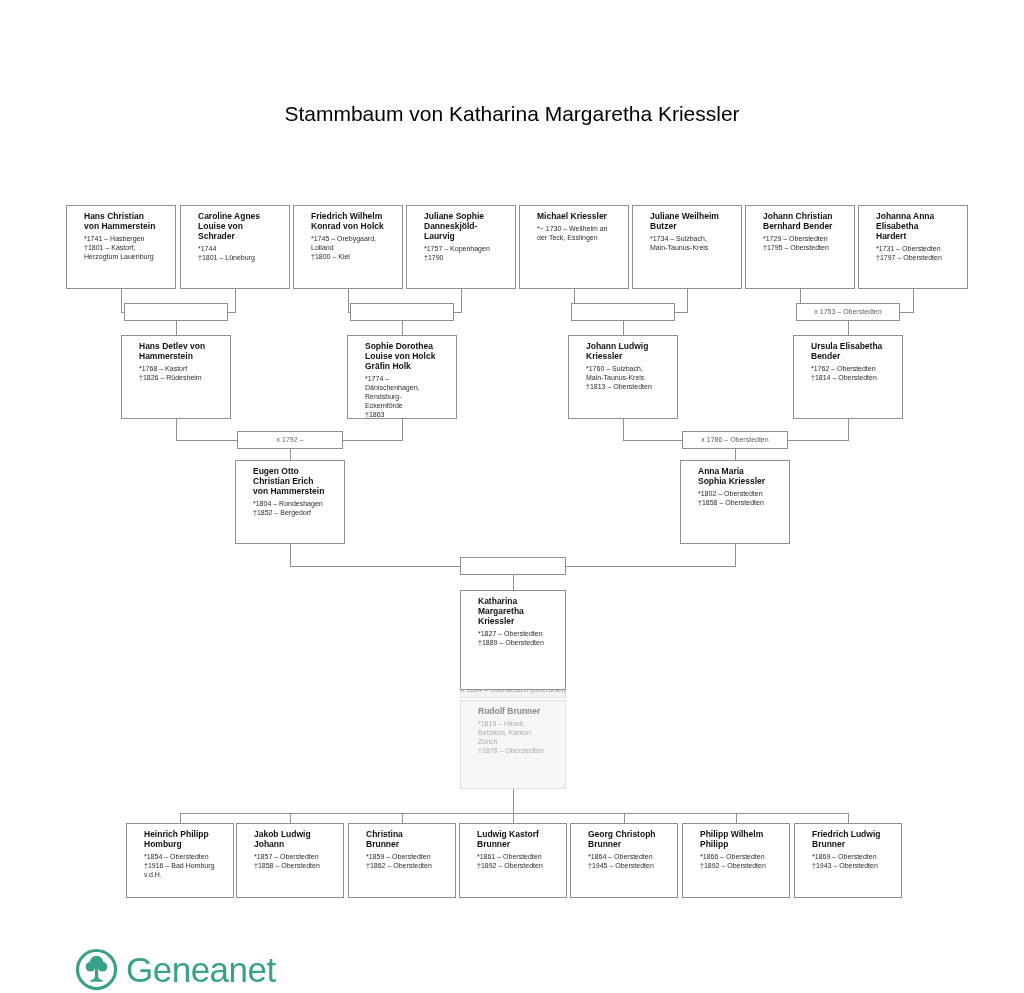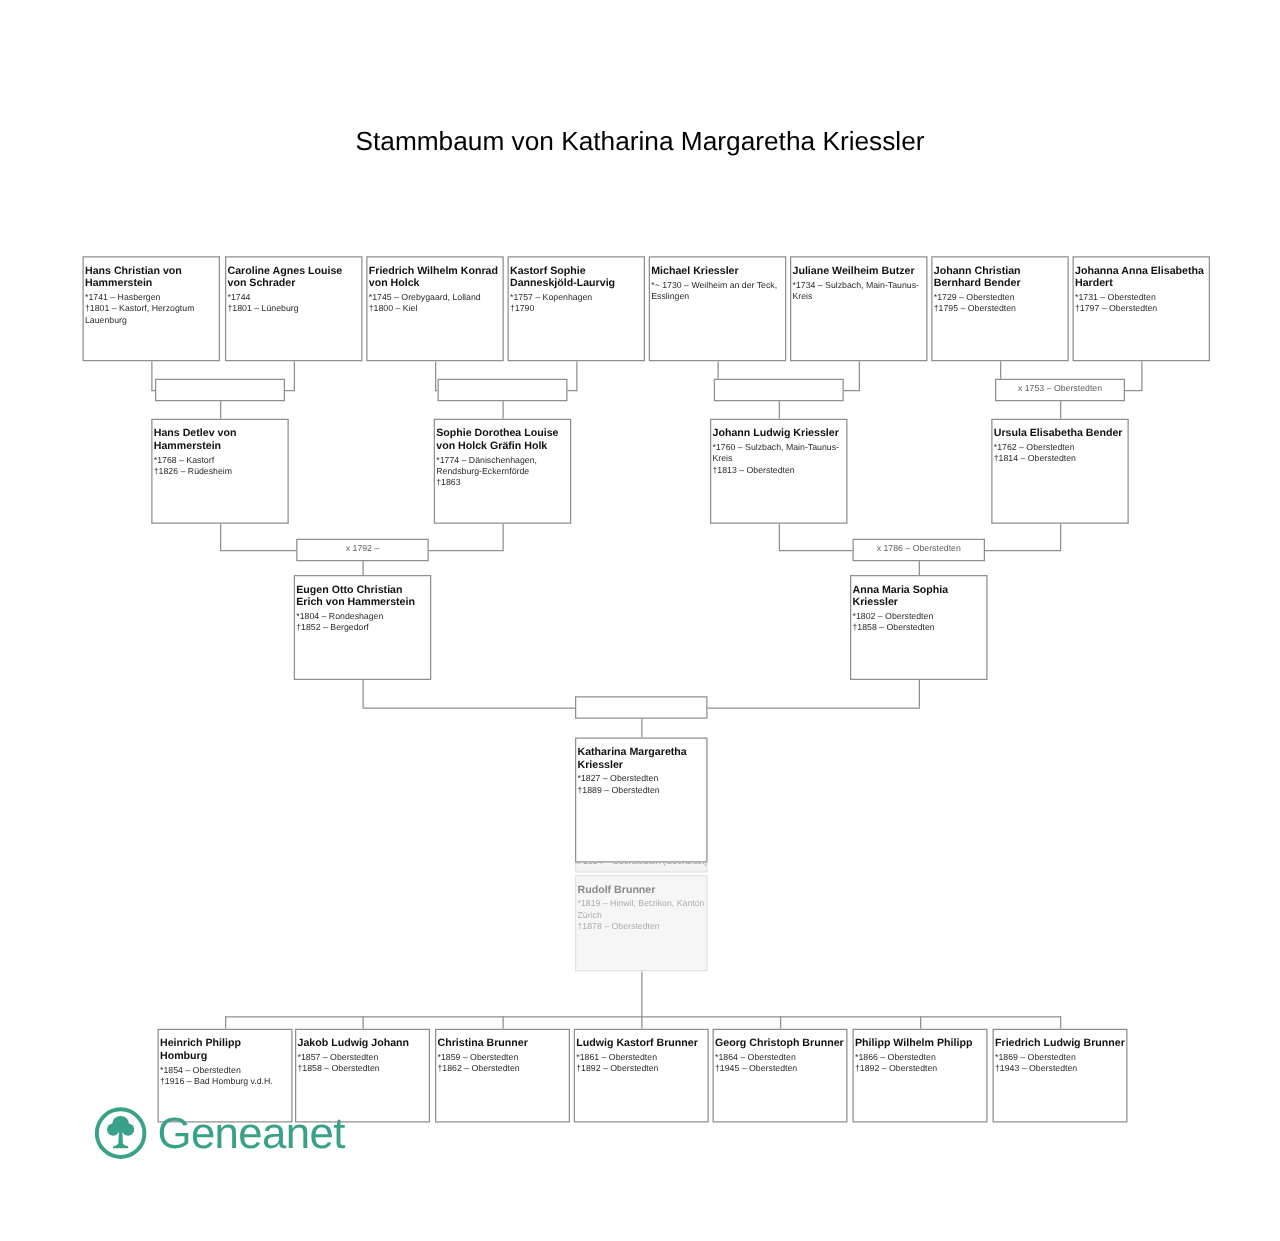--- a/index.html
+++ b/index.html
@@ -6,42 +6,42 @@
   body{
     width:1024px;height:993px;position:relative;background:#ffffff;
     font-family:"Liberation Sans","DejaVu Sans",sans-serif;overflow:hidden;
   }
   .page-title{
     position:absolute;top:102px;left:0;width:1024px;text-align:center;
     font-size:21px;color:#000;letter-spacing:0;
   }
   .person{
     position:absolute;width:110px;height:84px;background:#fff;
-    border:1px solid #8f8f8f;box-sizing:border-box;padding:5px 1px;z-index:3;
+    border:1px solid #8f8f8f;box-sizing:border-box;padding:5px 17px;z-index:3;
   }
   .person .nm{font-size:8.5px;font-weight:bold;color:#111;line-height:1.18;}
   .person .dt{font-size:7px;color:#2b2b2b;line-height:1.3;}
   .person .dt.first{margin-top:3px;}
   .person.sz-k{width:106px;height:100px;}
-  .person.sz-r{width:106px;height:77px;}
+  .person.sz-r{width:106px;height:89px;}
   .person.sz-c{width:108px;height:75px;}
   .person.ghost{background:#f6f6f6;border-color:#e1e1e1;}
   .person.ghost .nm{color:#8a8a8a;}
   .person.ghost .dt{color:#adadad;}
   .mbox{
     position:absolute;height:18px;background:#fff;border:1px solid #8f8f8f;
     box-sizing:border-box;z-index:2;font-size:7px;color:#5f5f5f;
     text-align:center;line-height:16px;white-space:nowrap;overflow:hidden;
   }
   .mbox.gray{background:#f3f3f3;border-color:#e3e3e3;color:#9a9a9a;height:17px;line-height:15px;}
   .hl,.vl{position:absolute;background:#8f8f8f;z-index:1;}
   .hl{height:1px;}
   .vl{width:1px;}
   .logo{
-    position:absolute;left:74px;top:884px;display:flex;align-items:center;gap:7px;z-index:4;
+    position:absolute;left:74px;top:947px;display:flex;align-items:center;gap:7px;z-index:4;
   }
   .logo-text{
     font-size:35px;color:#3AA189;letter-spacing:-0.5px;
   }
 </style>
 </head>
 <body>
 
 <div class="page-title">Stammbaum von Katharina Margaretha Kriessler</div>
 
@@ -54,21 +54,21 @@
   <div class="nm">Caroline Agnes Louise von Schrader</div>
   <div class="dt first">*1744</div>
   <div class="dt">†1801 – Lüneburg</div>
 </div>
 <div class="person" style="left:293px;top:205px">
   <div class="nm">Friedrich Wilhelm Konrad von Holck</div>
   <div class="dt first">*1745 – Orebygaard, Lolland</div>
   <div class="dt">†1800 – Kiel</div>
 </div>
 <div class="person" style="left:406px;top:205px">
-  <div class="nm">Kastorf Sophie Danneskjöld-Laurvig</div>
+  <div class="nm">Juliane Sophie Danneskjöld-Laurvig</div>
   <div class="dt first">*1757 – Kopenhagen</div>
   <div class="dt">†1790</div>
 </div>
 <div class="person" style="left:519px;top:205px">
   <div class="nm">Michael Kriessler</div>
   <div class="dt first">*~ 1730 – Weilheim an der Teck, Esslingen</div>
 </div>
 <div class="person" style="left:632px;top:205px">
   <div class="nm">Juliane Weilheim Butzer</div>
   <div class="dt first">*1734 – Sulzbach, Main-Taunus-Kreis</div>

